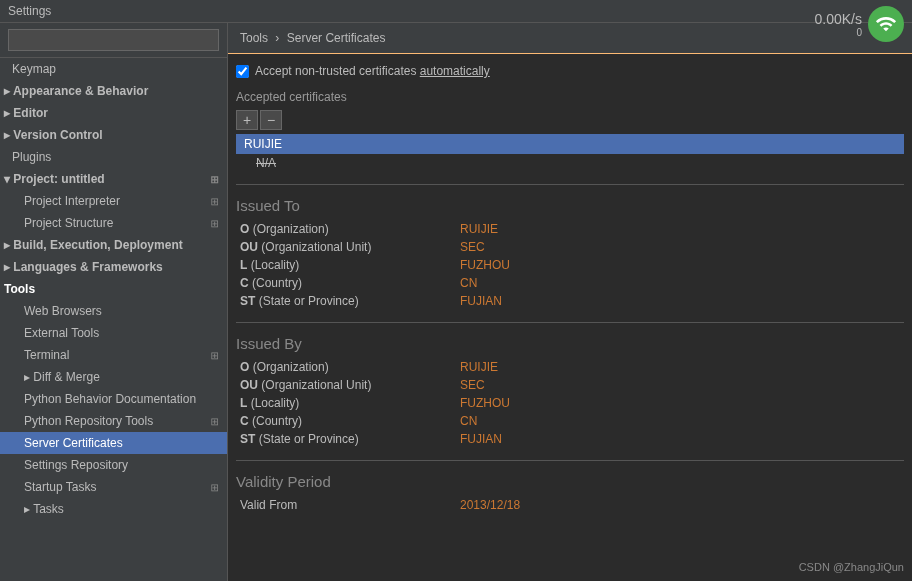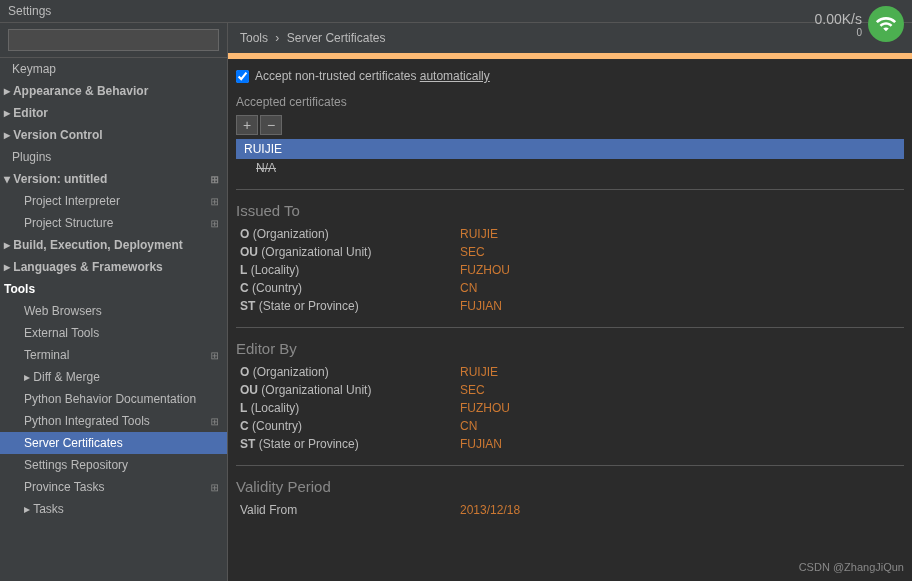--- a/index.html
+++ b/index.html
@@ -20,21 +20,21 @@
     .sidebar-list { overflow-y: auto; flex: 1; }
     
     .sidebar-item { padding: 4px 8px 4px 12px; cursor: pointer; display: flex; align-items: center; justify-content: space-between; color: #bbbbbb; font-size: 12px; }
     .sidebar-item.selected { background: #4b6eaf; color: white; }
     .sidebar-item.parent { font-weight: bold; padding-left: 4px; }
     .sidebar-item.child { padding-left: 24px; }
     
     
     .right-panel { flex: 1; background: #2b2b2b; display: flex; flex-direction: column; overflow: hidden; }
     
-    .breadcrumb { padding: 8px 12px; font-size: 12px; color: #bbbbbb; border-bottom: 6px solid #fdba74; background: #3c3f41; }
+    .breadcrumb { padding: 8px 12px; font-size: 12px; color: #bbbbbb; border-bottom: 1px solid #fdba74; background: #3c3f41; }
     
     .panel-content { flex: 1; overflow-y: auto; padding: 8px; }
     
     .checkbox-row { display: flex; align-items: center; margin-bottom: 10px; padding: 2px 0; }
     .checkbox-row input[type="checkbox"] { margin-right: 6px; }
     .checkbox-label { color: #bbbbbb; font-size: 12px; }
     .underline { text-decoration: underline; }
     
     .section-label { font-size: 12px; color: #999; margin-bottom: 6px; }
     
@@ -97,21 +97,21 @@
 
         <div class="sidebar-item parent">
           <span><span>▸ </span><span>Version Control</span></span>
         </div>
 
         <div class="sidebar-item" style="padding-left:12px;">
           <span>Plugins</span>
         </div>
 
         <div class="sidebar-item parent">
-          <span><span>▾ </span><span>Version: untitled</span></span>
+          <span><span>▾ </span><span>Project: untitled</span></span>
           <span style="font-size:10px; color:#888;">⊞</span>
         </div>
 
         <div class="sidebar-item child">
           <span>Project Interpreter</span>
           <span style="font-size:10px; color:#888;">⊞</span>
         </div>
 
         <div class="sidebar-item child">
           <span>Project Structure</span>
@@ -145,34 +145,34 @@
 
         <div class="sidebar-item child">
           <span><span>▸ </span><span>Diff &amp; Merge</span></span>
         </div>
 
         <div class="sidebar-item child">
           <span>Python Behavior Documentation</span>
         </div>
 
         <div class="sidebar-item child">
-          <span>Python Integrated Tools</span>
+          <span>Python Repository Tools</span>
           <span style="font-size:10px; color:#888;">⊞</span>
         </div>
 
         <div class="sidebar-item child selected">
           <span>Server Certificates</span>
         </div>
 
         <div class="sidebar-item child">
           <span>Settings Repository</span>
         </div>
 
         <div class="sidebar-item child">
-          <span>Province Tasks</span>
+          <span>Startup Tasks</span>
           <span style="font-size:10px; color:#888;">⊞</span>
         </div>
 
         <div class="sidebar-item child">
           <span><span>▸ </span><span>Tasks</span></span>
         </div>
 
       </div>
     </div>
 
@@ -237,21 +237,21 @@
               <td><span class="bold">ST</span> (State or Province)</td>
               <td class="field-value">FUJIAN</td>
             </tr>
           </tbody>
             </table>
         </div>
 
         <div class="divider"></div>
 
         <div class="info-section">
-          <div class="info-section-title">Editor By</div>
+          <div class="info-section-title">Issued By</div>
           <table class="info-table">
             <tbody>
                 <tr>
               <td><span class="bold">O</span> (Organization)</td>
               <td class="field-value">RUIJIE</td>
             </tr>
             <tr>
               <td><span class="bold">OU</span> (Organizational Unit)</td>
               <td class="field-value">SEC</td>
             </tr>

